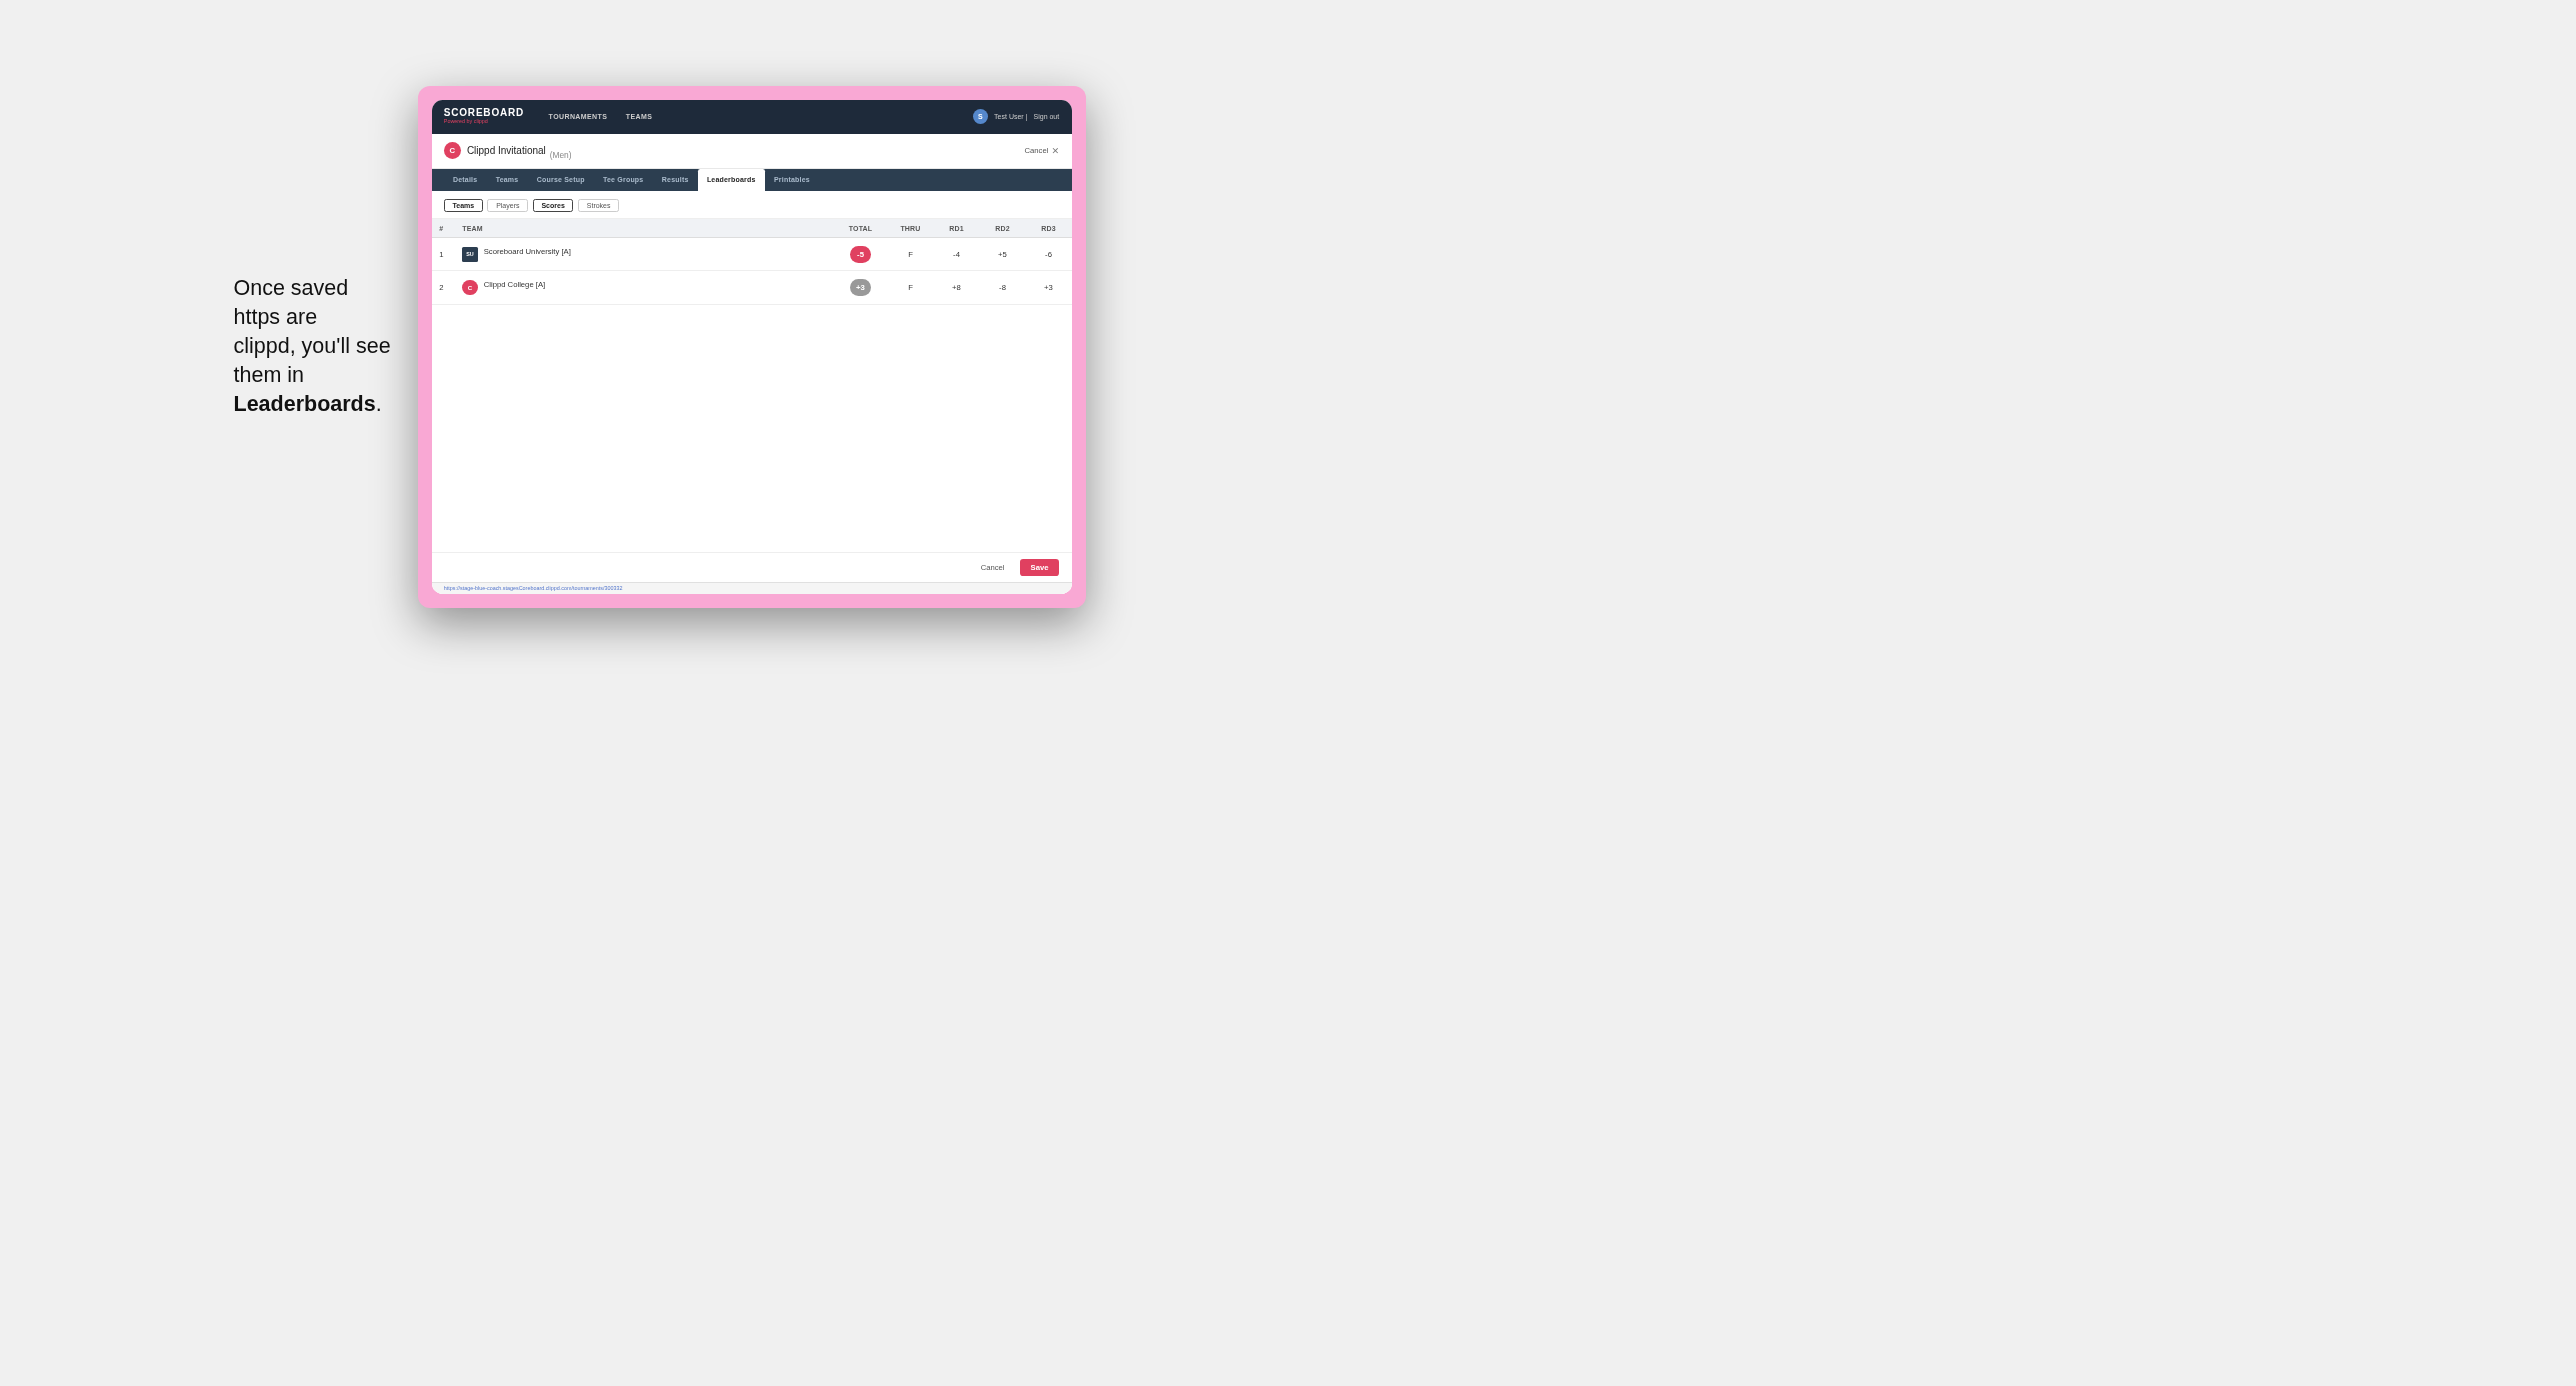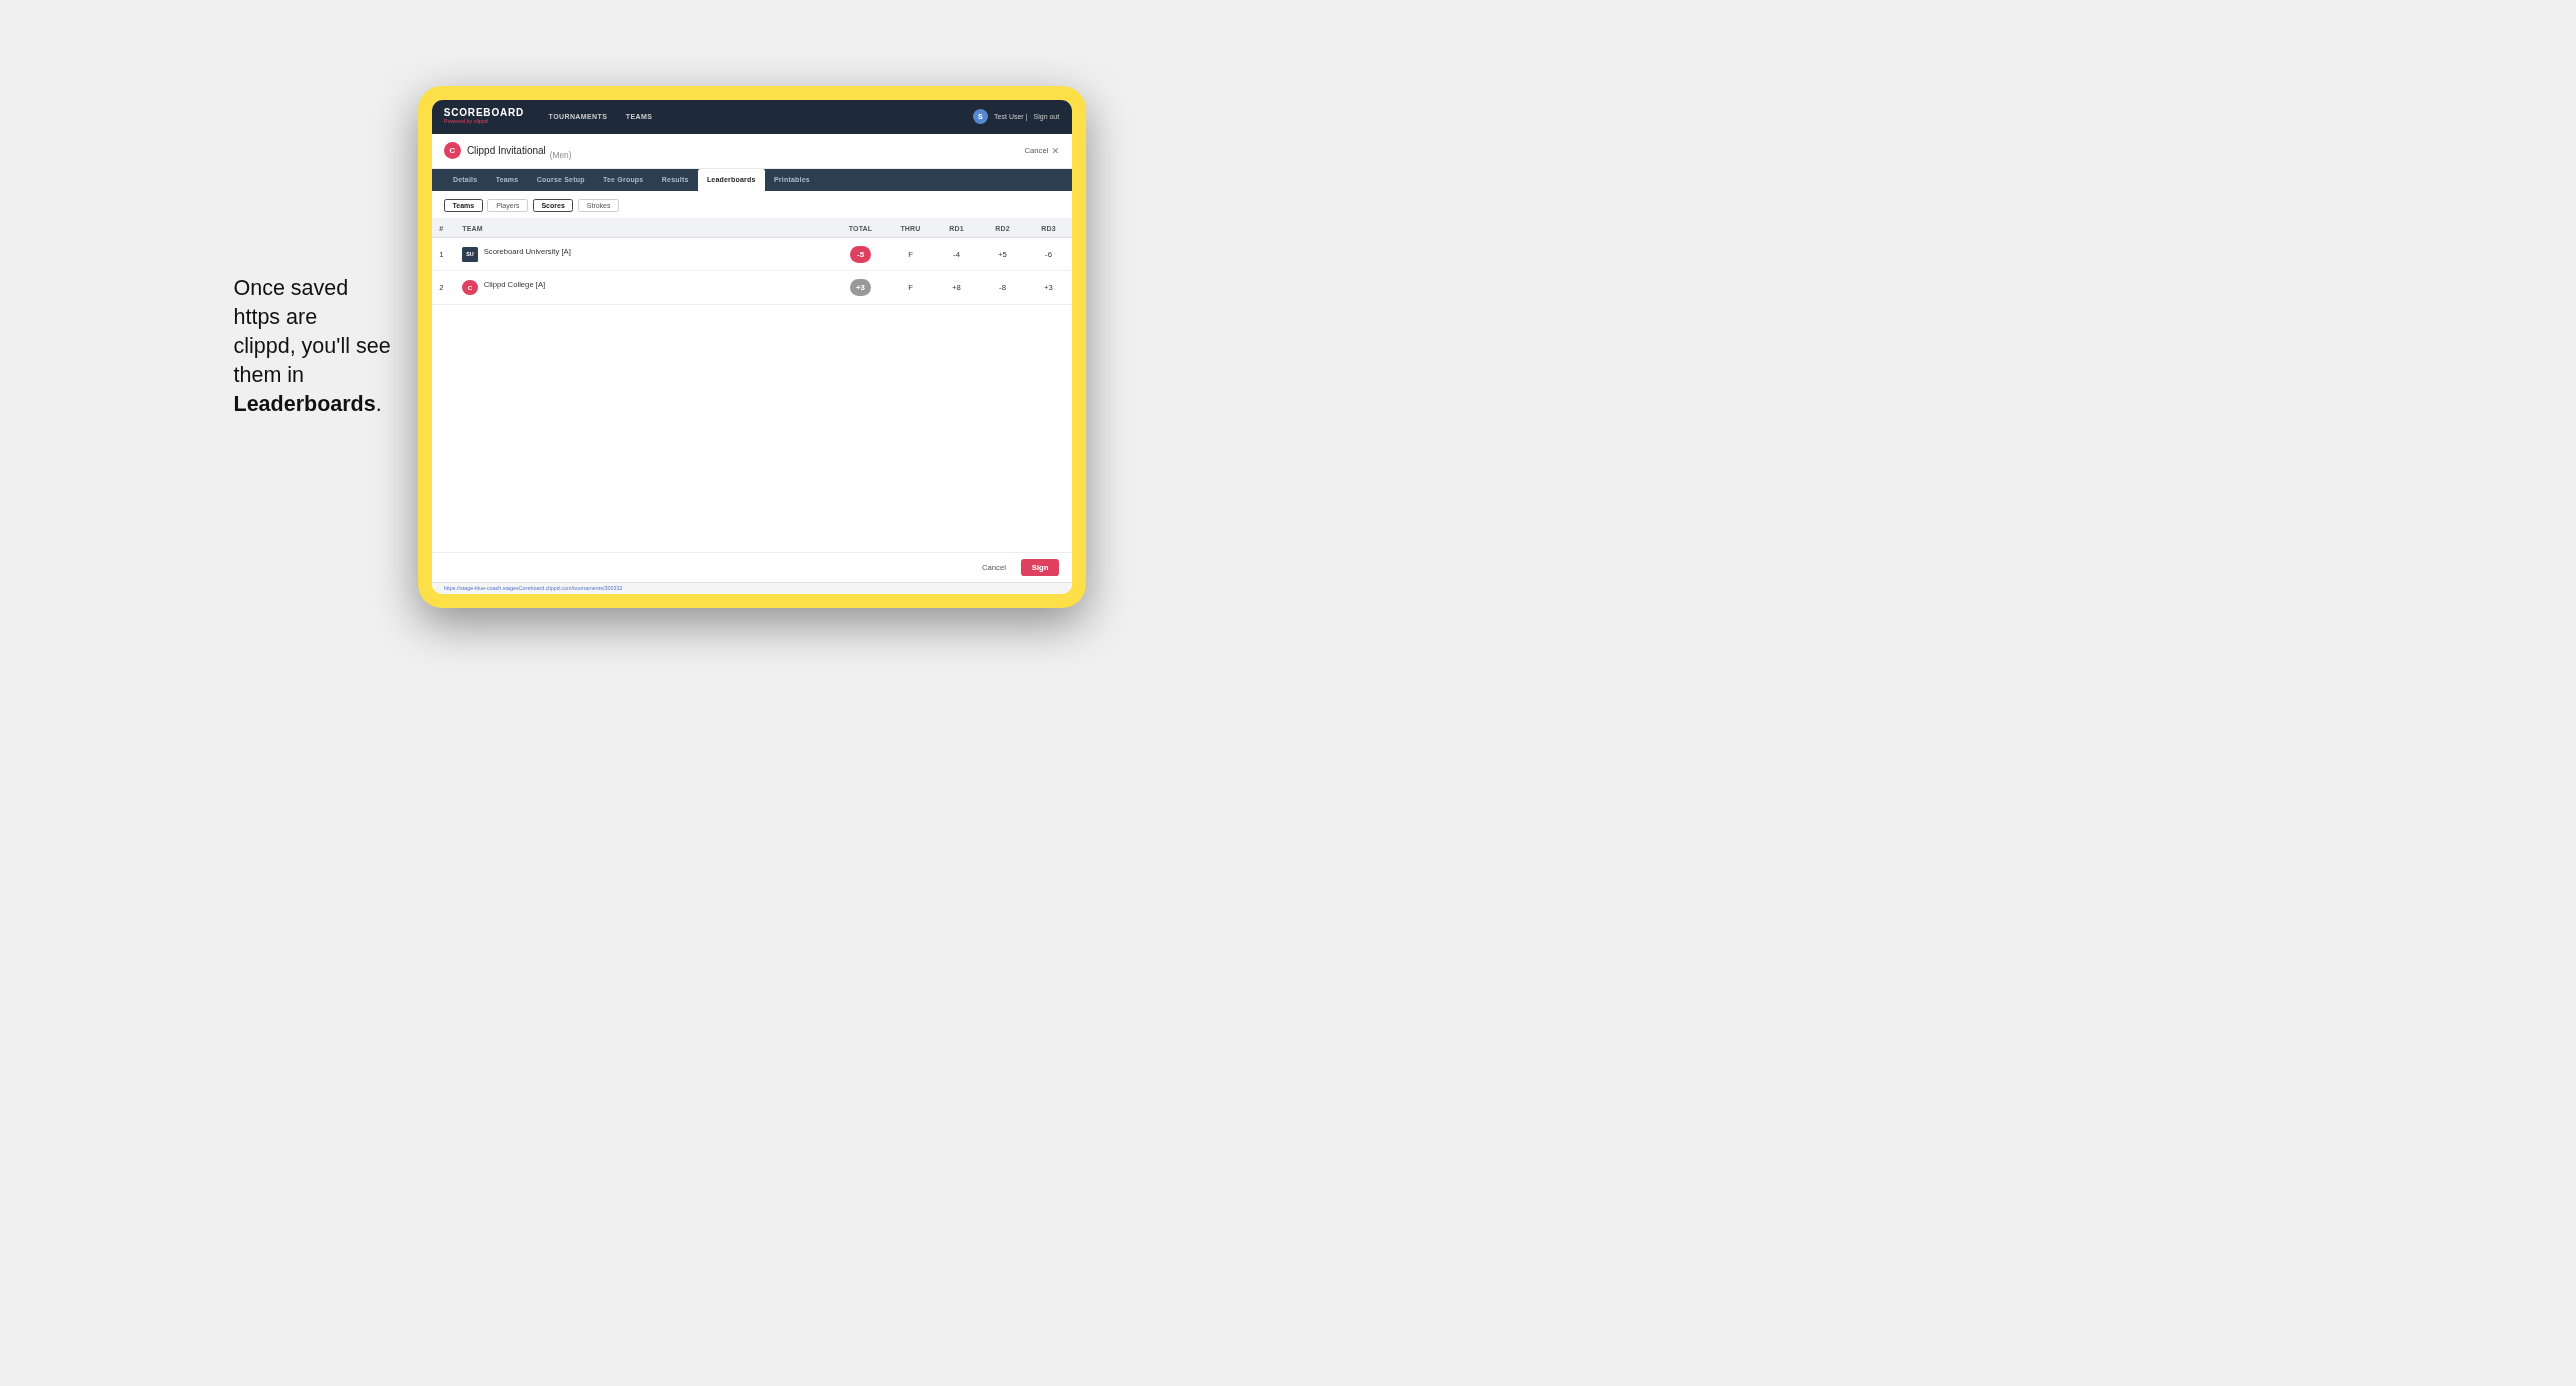--- a/index.html
+++ b/index.html
@@ -25,22 +25,22 @@
       align-self: center;
     }
     .left-text strong {
       font-weight: 900;
     }
 
     
     .tablet-shell {
       width: 668px;
       height: 522px;
-      background: #fde047;
-      border-radius: 24px;
+      background: #f9a8d4;
+      border-radius: 12px;
       padding: 14px;
       box-shadow: 0 15.4px 46px rgba(0,0,0,0.4);
       display: flex;
       flex-direction: column;
       position: relative;
     }
 
     
     .tablet-screen {
       background: #fff;
@@ -465,21 +465,21 @@
               <td class="center">+8</td>
               <td class="center">-8</td>
               <td class="center">+3</td>
             </tr>
           </tbody>
         </table>
       </div>
 
       <div class="footer-bar">
         <button class="footer-cancel-btn">Cancel</button>
-        <button class="footer-save-btn">Sign</button>
+        <button class="footer-save-btn">Save</button>
       </div>
 
       <div class="url-bar">
         <span>https://stage-blue-coach.stagesCoreboard.clippd.com/tournaments/300332</span>
       </div>
 
     </div>
   </div>
 </div>
 

